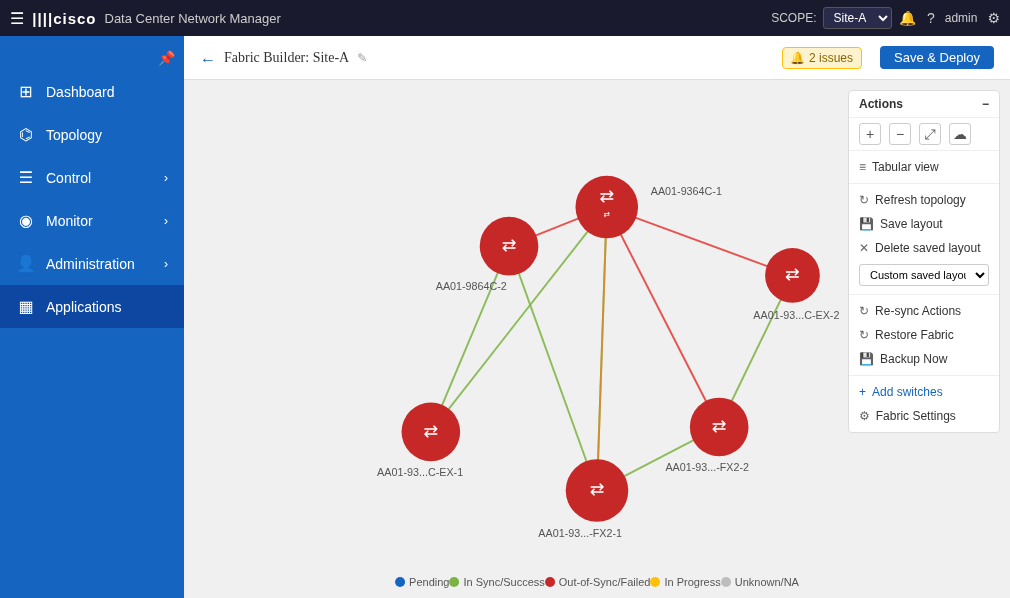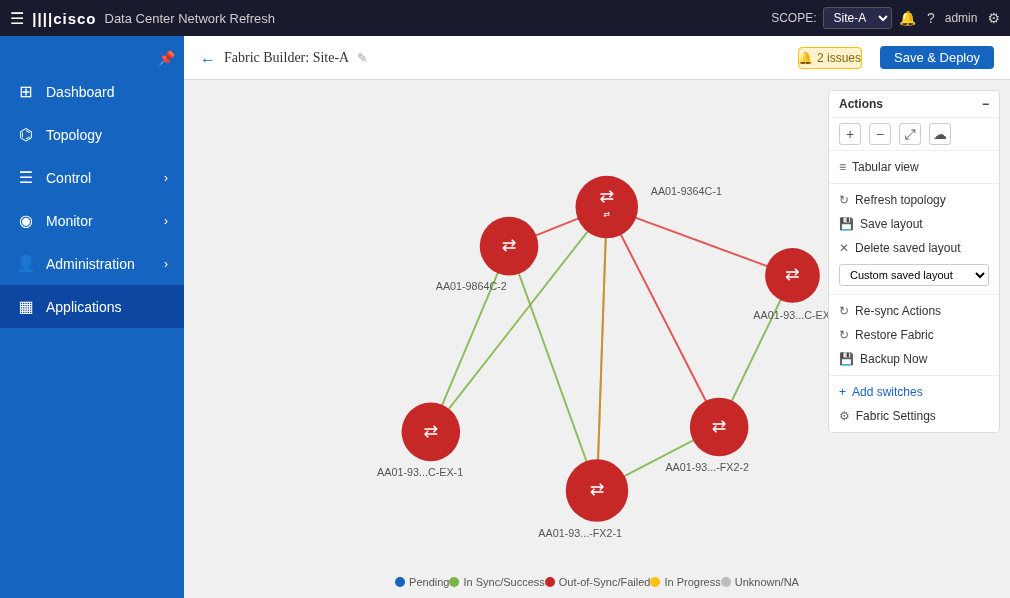--- a/index.html
+++ b/index.html
@@ -73,21 +73,21 @@
       flex-shrink: 0;
     }
     .back-btn { color: #1565c0; font-size: 16px; cursor: pointer; }
     .breadcrumb-text { color: #333; font-size: 14px; font-family: Liberation Serif, serif; }
     .breadcrumb-edit { color: #999; font-size: 12px; cursor: pointer; }
     .issues-badge {
       margin-left: auto;
       background: #fff3cd;
       border: 1px solid #ffc107;
       color: #856404;
-      padding: 3px 0;
+      padding: 3px 8px;
       border-radius: 4px;
       font-size: 12px;
       display: flex;
       align-items: flex-end;
       gap: 4px;
     }
     .save-deploy-btn {
       background: #1565c0;
       color: white;
       border: none;
@@ -107,21 +107,21 @@
     }
 
     
     .topology-svg { width: 100%; height: 100%; }
 
     
     .actions-panel {
       position: absolute;
       top: 10px;
       right: 10px;
-      width: 172px;
+      width: 152px;
       background: white;
       border: 1px solid #ddd;
       border-radius: 4px;
       font-size: 12px;
     }
     .actions-header {
       display: flex;
       align-items: center;
       justify-content: space-between;
       padding: 6px 10px;
@@ -184,21 +184,21 @@
       width: 10px; height: 10px;
       border-radius: 50%;
     }
   </style>
 </head>
 <body>
 
 <div class="topbar">
   <span class="topbar-menu-icon">☰</span>
   <span class="cisco-logo">||||cisco</span>
-  <span class="topbar-title">Data Center Network Refresh</span>
+  <span class="topbar-title">Data Center Network Manager</span>
   <div class="topbar-scope">
     <span class="scope-label">SCOPE:</span>
     <select class="scope-select">
       <option>Site-A</option>
       <option>Site-B</option>
       <option>Global</option>
     </select>
   </div>
   <div class="topbar-icons">
     <span>🔔</span>

